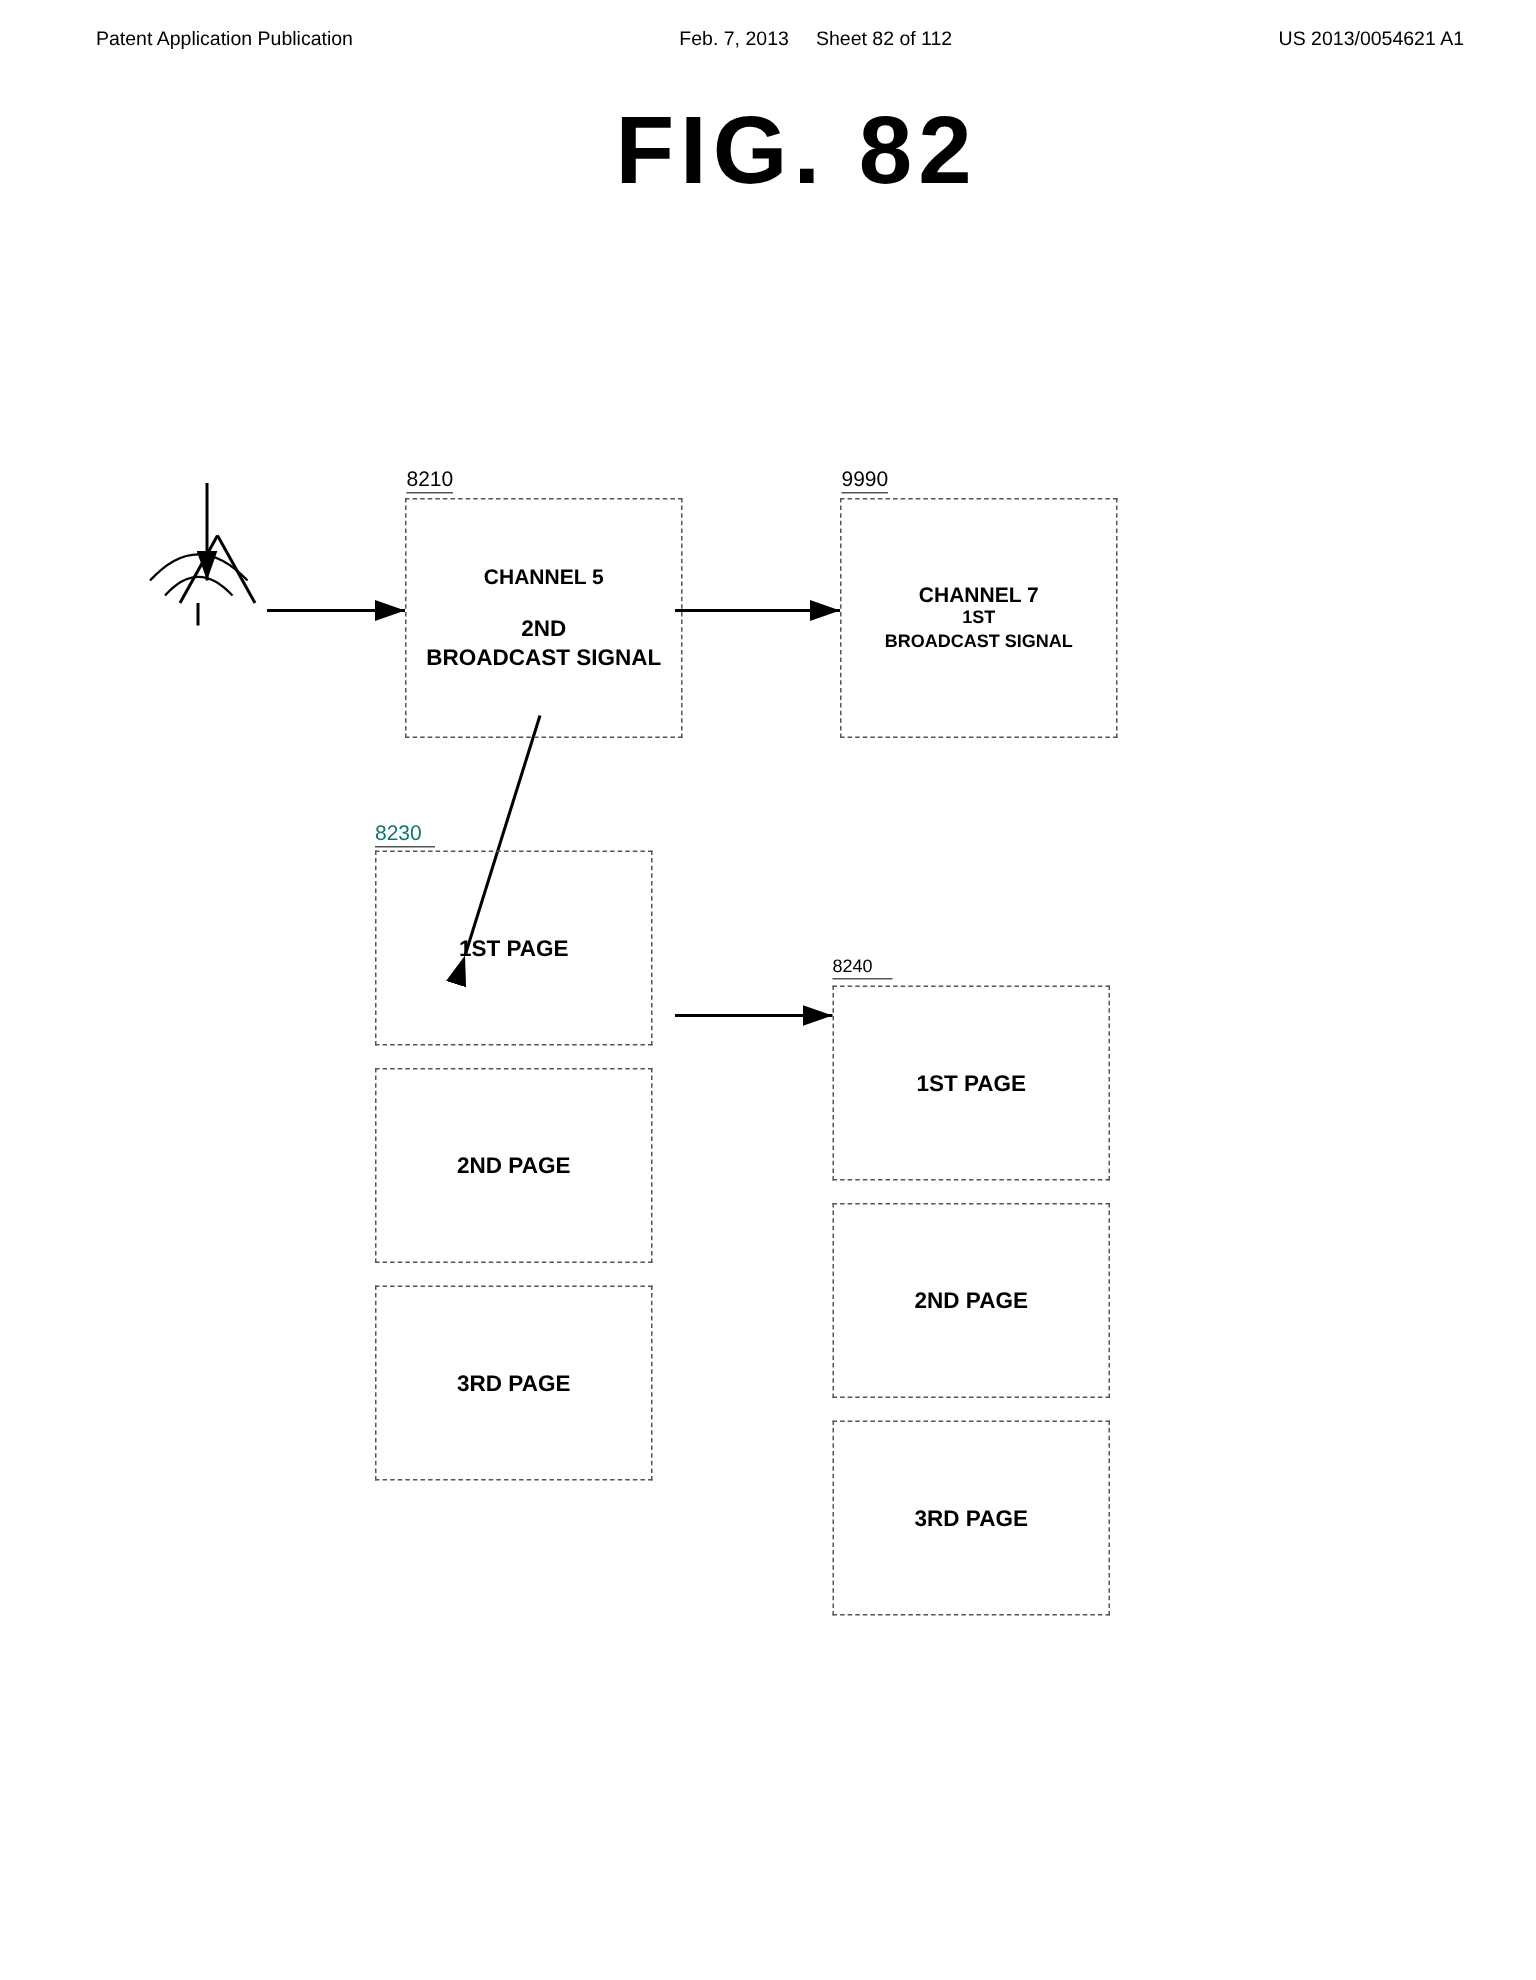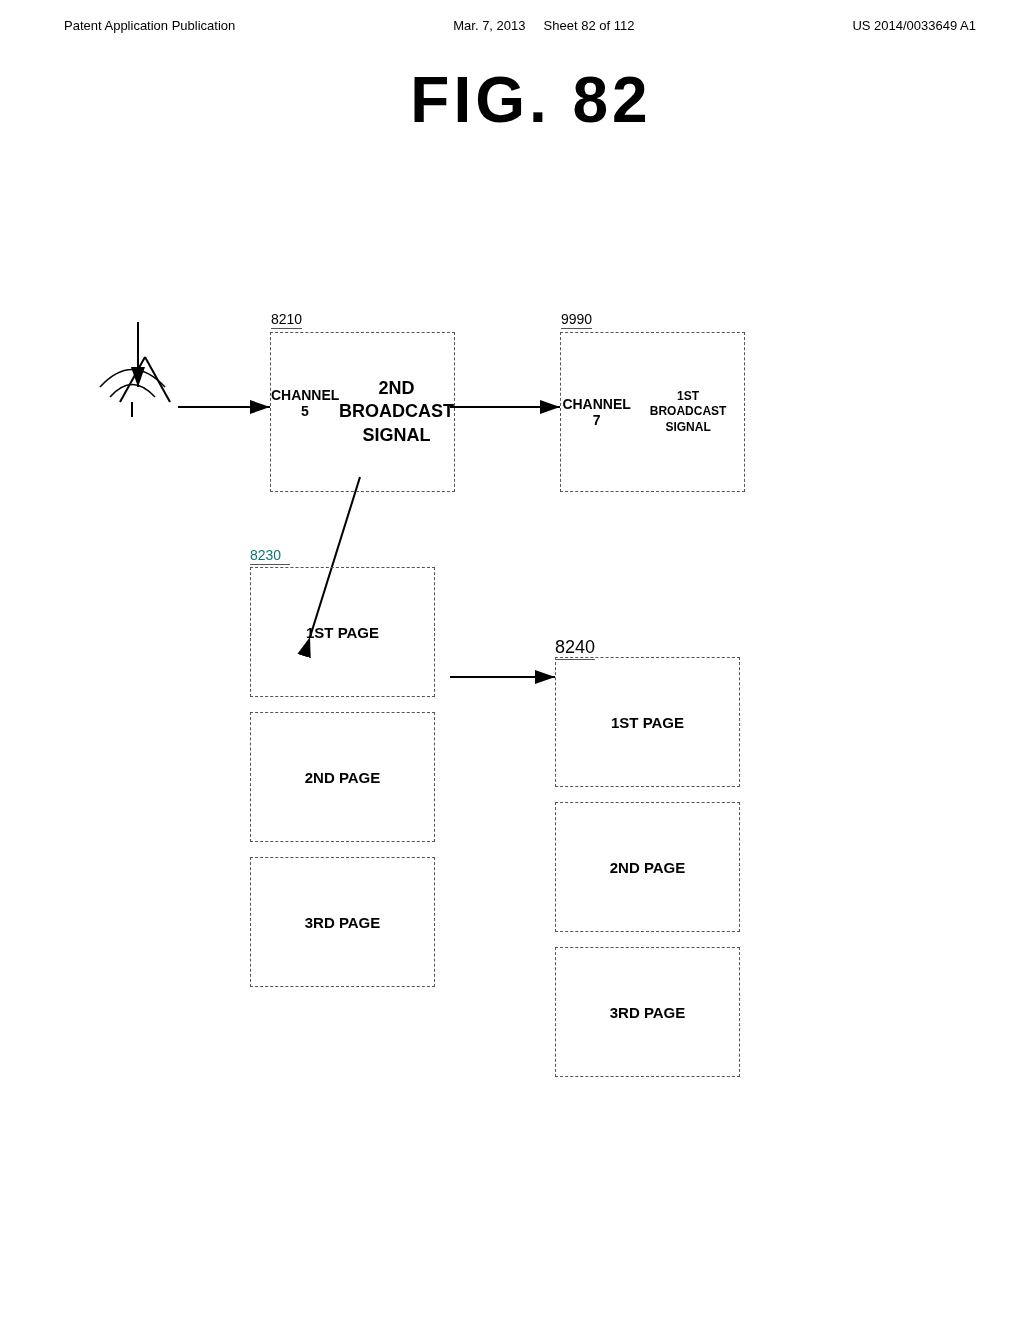--- a/index.html
+++ b/index.html
@@ -39,21 +39,21 @@
       width: 100%;
       height: 1140px;
       margin-top: 10px;
     }
 
     
     .box {
       position: absolute;
       border: 1.5px dashed #555;
       display: flex;
-      flex-direction: row;
+      flex-direction: column;
       align-items: center;
       justify-content: center;
       text-align: center;
       font-size: 15px;
       font-weight: bold;
       color: #000;
     }
 
     .box-label {
       position: absolute;
@@ -75,25 +75,25 @@
       height: 100%;
       pointer-events: none;
     }
   </style>
 </head>
 <body>
 
 <div class="header">
   <span>Patent Application Publication</span>
   <span>
-    <span>Mar. 7, 2013</span>
+    <span>Feb. 7, 2013</span>
     &nbsp;&nbsp;&nbsp;
     <span>Sheet 82 of 112</span>
   </span>
-  <span>US 2014/0033649 A1</span>
+  <span>US 2013/0054621 A1</span>
 </div>
 
 <div class="fig-title">FIG.  82</div>
 
 <div class="diagram">
 
   <svg class="arrows-svg" xmlns="http://www.w3.org/2000/svg">
     <defs>
       <marker id="arrowhead" markerWidth="10" markerHeight="7" refX="10" refY="3.5" orient="auto">
         <polygon points="0 0, 10 3.5, 0 7" fill="#000"></polygon>
@@ -121,21 +121,21 @@
 
     <line x1="360" y1="330" x2="310" y2="490" stroke="#000" stroke-width="2" marker-end="url(#arrowhead-left)"></line>
 
     <line x1="450" y1="530" x2="555" y2="530" stroke="#000" stroke-width="2" marker-end="url(#arrowhead)"></line>
 
   </svg>
 
   <div class="box" style="left: 270px; top: 185px; width: 185px; height: 160px;">
     <span class="box-label">8210</span>
     <div style="font-size:14px; font-weight:bold; margin-bottom:18px;">CHANNEL 5</div>
-    <div style="font-size:18px; font-weight:bold; line-height:1.3;">
+    <div style="font-size:15px; font-weight:bold; line-height:1.3;">
       <span>2ND</span><br>
       <span>BROADCAST SIGNAL</span>
     </div>
   </div>
 
   <div class="box" style="left: 560px; top: 185px; width: 185px; height: 160px;">
     <span class="box-label">9990</span>
     <div style="font-size:14px; font-weight:bold; ">CHANNEL 7</div>
     <div style="font-size:12px; font-weight:bold; line-height:1.3;">
       <span>1ST</span><br>
@@ -150,21 +150,21 @@
   </div>
 
   <div class="box" style="left: 250px; top: 565px; width: 185px; height: 130px;">
     <span style="font-size:15px; font-weight:bold;">2ND PAGE</span>
   </div>
 
   <div class="box" style="left: 250px; top: 710px; width: 185px; height: 130px;">
     <span style="font-size:15px; font-weight:bold;">3RD PAGE</span>
   </div>
 
-  <div style="position:absolute; left:555px; top:490px; font-size:18px; color:#000; border-bottom: 1.5px solid #555; padding-bottom:1px; width:40px;">8240</div>
+  <div style="position:absolute; left:555px; top:490px; font-size:12px; color:#000; border-bottom: 1.5px solid #555; padding-bottom:1px; width:40px;">8240</div>
 
   <div class="box" style="left: 555px; top: 510px; width: 185px; height: 130px;">
     <span style="font-size:15px; font-weight:bold;">1ST PAGE</span>
   </div>
 
   <div class="box" style="left: 555px; top: 655px; width: 185px; height: 130px;">
     <span style="font-size:15px; font-weight:bold;">2ND PAGE</span>
   </div>
 
   <div class="box" style="left: 555px; top: 800px; width: 185px; height: 130px;">

